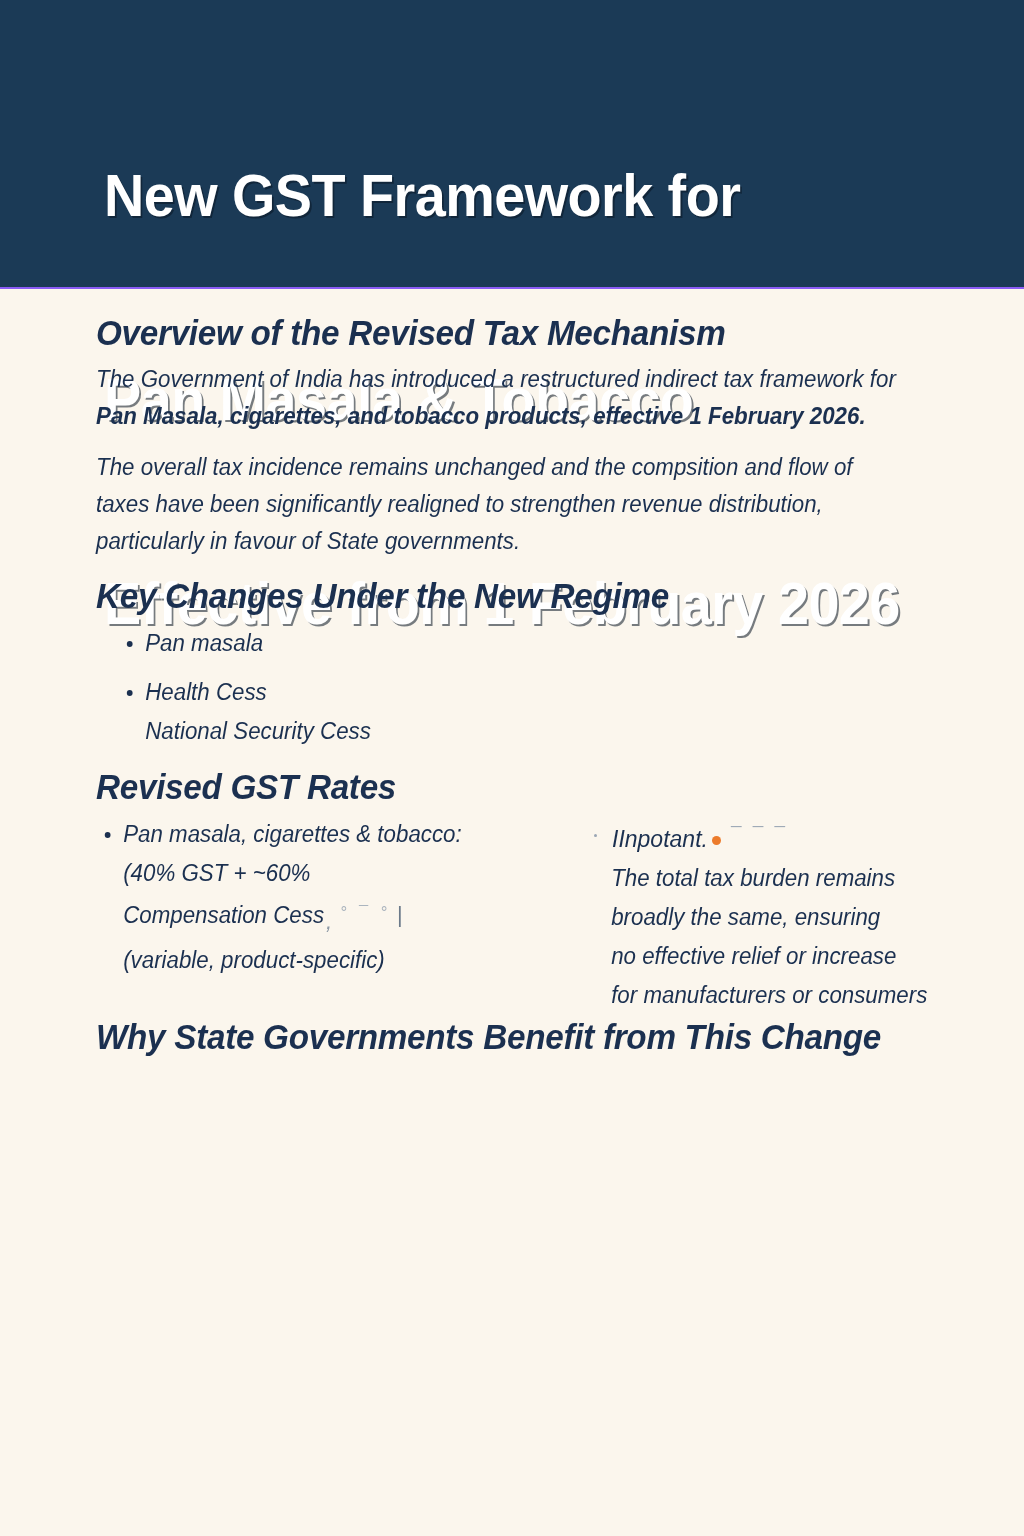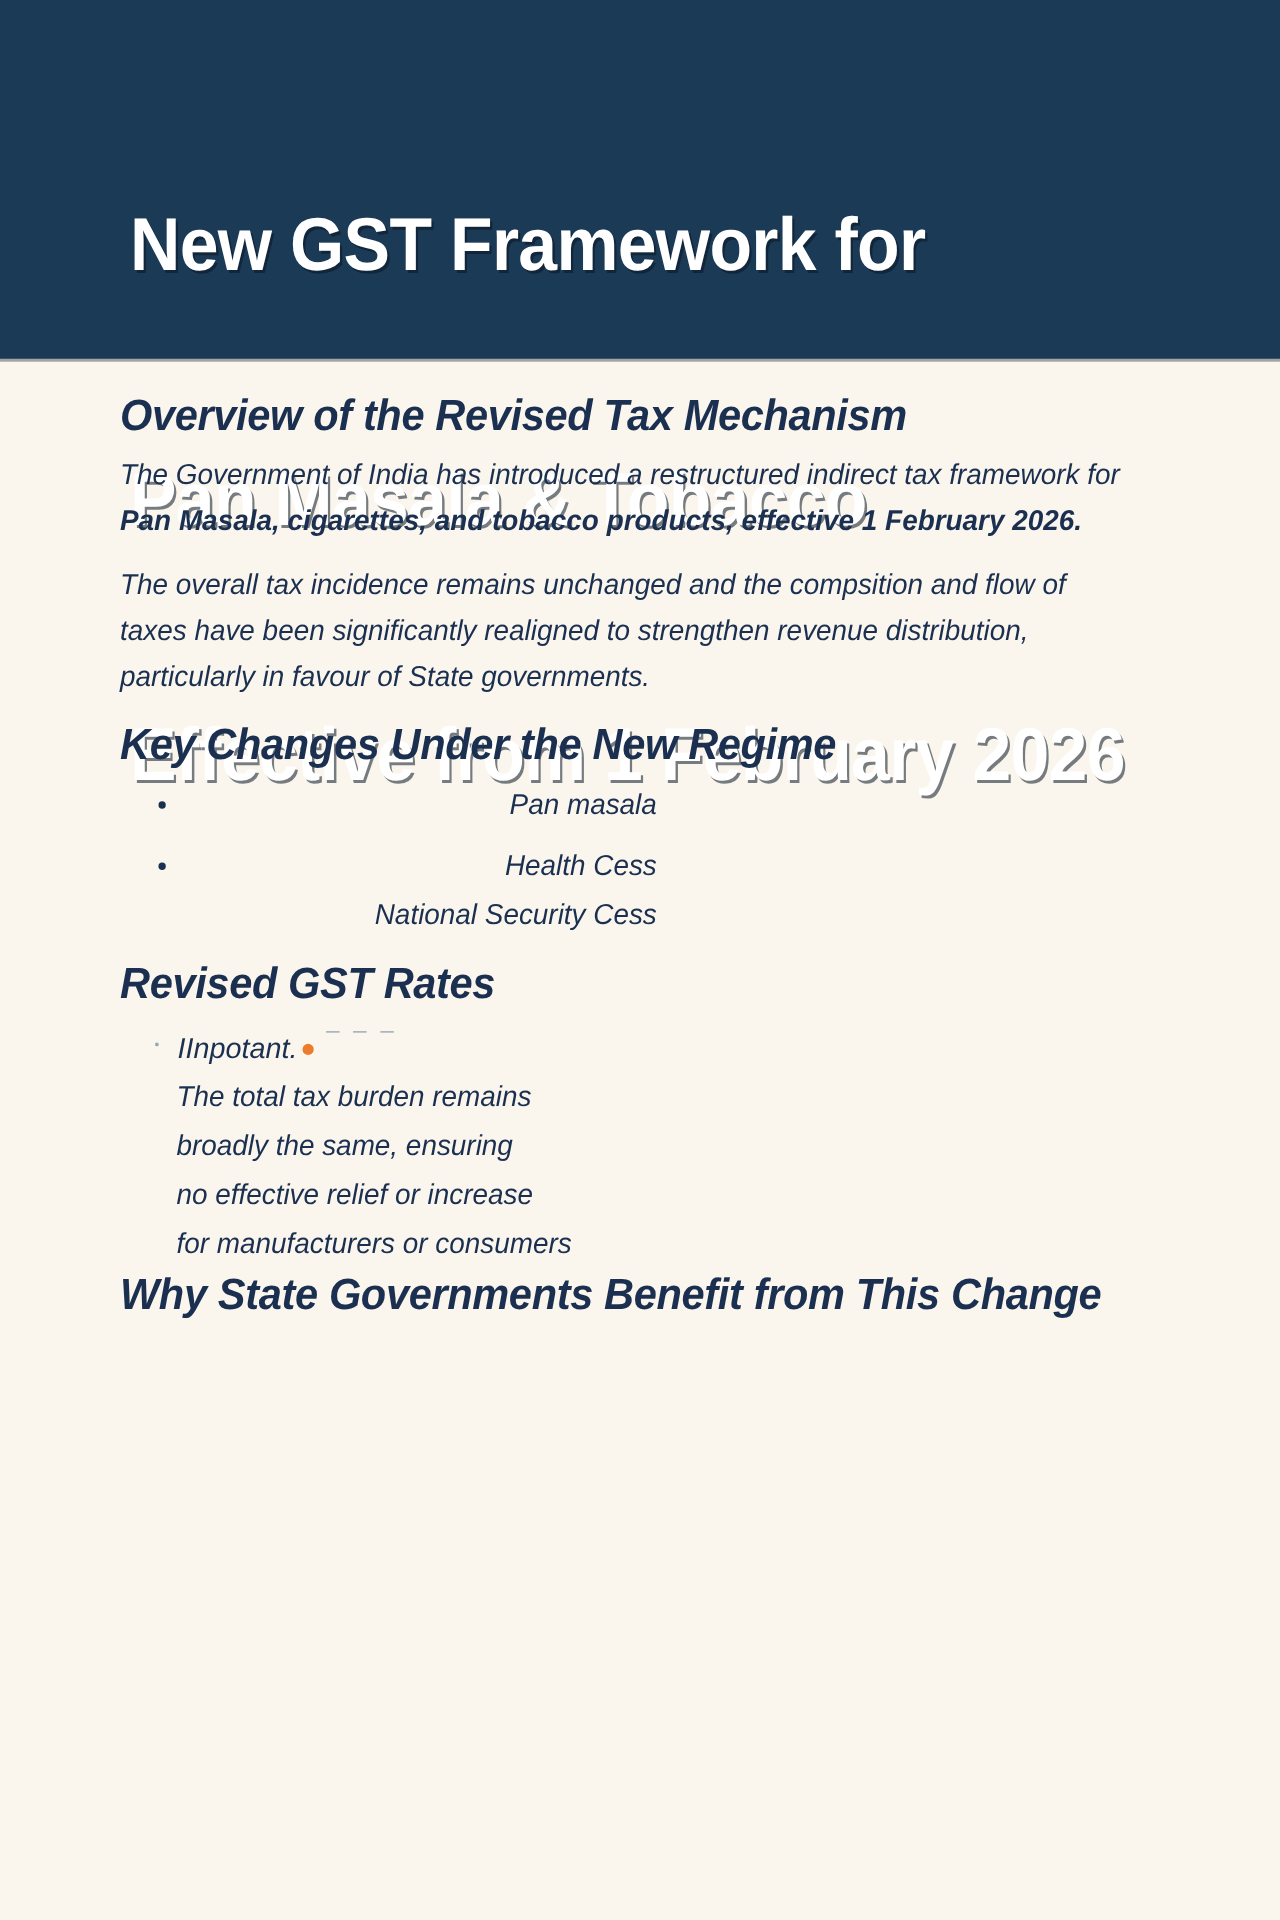--- a/index.html
+++ b/index.html
@@ -17,21 +17,21 @@
   }
 
   
   .header {
     background: #1b3a56;
     width: 100%;
     height: 289px;
     box-sizing: border-box;
     padding: 26px 40px 0 104px;
     position: relative;
-    border-bottom: 2px solid #a3a3a3;
+    border-bottom: 2px solid #8b5cf6;
   }
   .header-title {
     color: #ffffff;
     font-size: 60px;
     line-height: 68px;
     font-weight: bold;
     letter-spacing: -0.6px;
     text-shadow: 2px 2px 0 rgba(10, 22, 36, 0.55);
     transform: scaleX(0.93);
     transform-origin: left top;
@@ -94,21 +94,20 @@
     border-radius: 50%;
     background: #1b3050;
   }
   li b { font-weight: bold; }
 
   
   .two-col {
     display: flex;
     margin-top: 6px;
     margin-bottom: 4px;
-    text-align: right;
   }
   .col {
     width: 50%;
     box-sizing: border-box;
   }
   .col.left { padding-left: 24px; }
   .col.right { padding-left: 22px; }
 
   ul.sub {
     list-style: none;
@@ -265,20 +264,28 @@
           <span class="subline">Health Cess</span>
           <span class="subline">National Security Cess</span>
         </li>
       </ul>
     </div>
   </div>
 
   <h2 class="section-heading">Revised GST Rates</h2>
 
   <div class="rates-row">
+    <div class="rates-left">
+      <div class="rate-item">
+        <span class="rate-line">Pan masala, cigarettes &amp; tobacco:</span>
+        <span class="rate-line">(40% GST + ~60%</span>
+        <span class="rate-line"><span>Compensation Cess</span><span class="artifact-comma">,</span><span class="artifact-marks">° ¯ °</span><span class="artifact-bar">|</span></span>
+        <span class="rate-line">(variable, product-specific)</span>
+      </div>
+    </div>
 
     <div class="rates-right">
       <div class="callout-head"><span>IInpotant.</span><span class="callout-dot"></span><span class="dash-artifacts">¯ ¯ ¯</span></div>
       <div class="callout-body">
         <span class="cline">The total tax burden remains</span>
         <span class="cline">broadly the same, ensuring</span>
         <span class="cline">no effective relief or increase</span>
         <span class="cline">for manufacturers or consumers</span>
       </div>
     </div>

